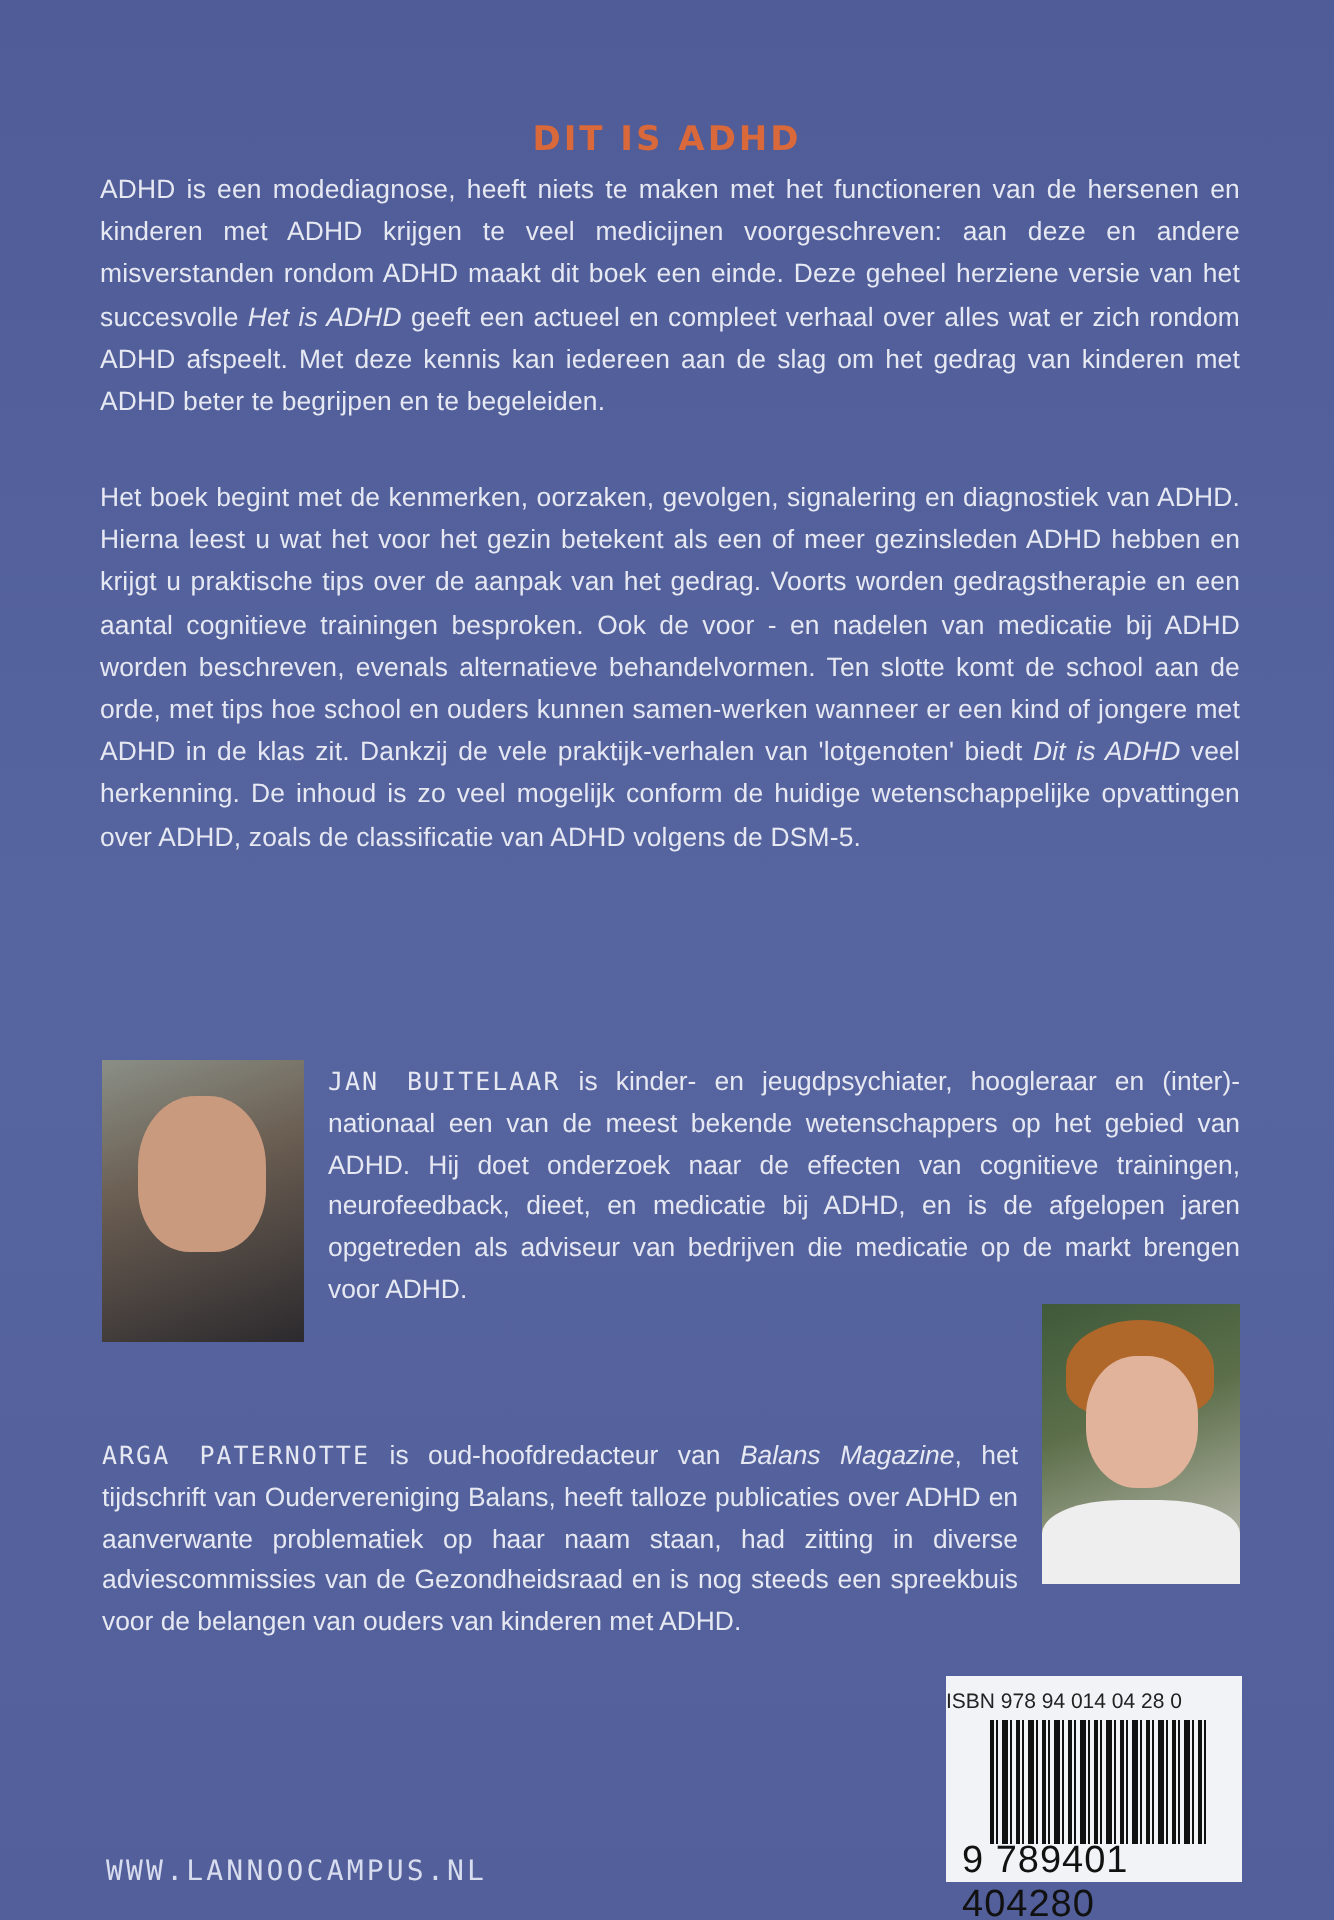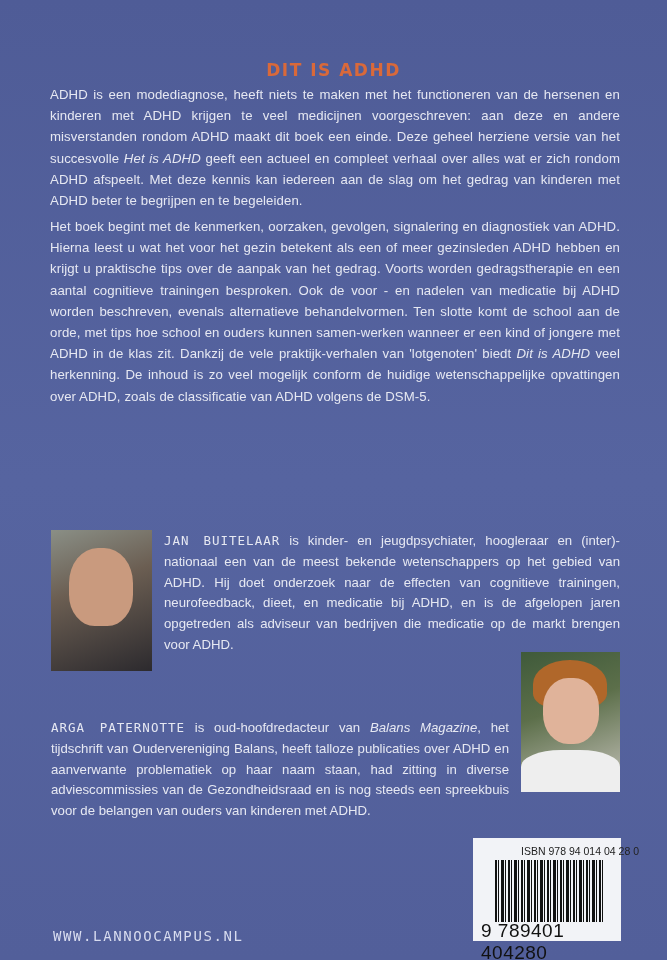--- a/index.html
+++ b/index.html
@@ -19,21 +19,21 @@
     color:#d9693a; font-weight:bold; font-size:17px; letter-spacing:1.5px;
     font-family:"DejaVu Sans", sans-serif;
   }
   .para {
     position:absolute; left:50px; width:570px;
     font-size:13.2px; line-height:21.2px; text-align:justify;
     font-family:Liberation Sans, sans-serif;
     letter-spacing:0.1px;
   }
   .p1 { top:84px; }
-  .p2 { top:216px; }
+  .p2 { top:238px; }
   .p3 { top:403px; }
   .photo {
     position:absolute; background:#3a3a3a; overflow:hidden;
   }
   .photo1 { left:51px; top:530px; width:101px; height:141px;
     background:linear-gradient(160deg,#8a8f86 0%,#6b5e52 40%,#2c2a2e 100%); }
   .photo2 { left:521px; top:652px; width:99px; height:140px;
     background:linear-gradient(160deg,#3f5a3a 0%,#5c6f4a 40%,#c8c4bd 100%); }
   .face1 { position:absolute; left:18px; top:18px; width:64px; height:78px;
     border-radius:45% 45% 40% 40%; background:#c99a7e; }
@@ -51,21 +51,21 @@
   .bio2 { left:51px; top:718px; width:458px; }
   .name {
     font-weight:normal; letter-spacing:1px; font-size:12.5px;
     font-family:"DejaVu Sans Mono", monospace;
   }
   .barcode {
     position:absolute; left:473px; top:838px; width:148px; height:103px;
     background:#f2f3f7;
   }
   .isbn-label {
-    position:absolute; top:7px; left:0; width:166px; text-align:right;
+    position:absolute; top:7px; left:0; width:122px; text-align:left;
     color:#222; font-size:10.5px; font-family:"Liberation Sans", sans-serif;
   }
   .bars {
     position:absolute; left:22px; top:22px; width:110px; height:62px;
     background:repeating-linear-gradient(90deg,#111 0 2px,#f2f3f7 2px 3px,#111 3px 4px,#f2f3f7 4px 6px,#111 6px 9px,#f2f3f7 9px 10px,#111 10px 11px,#f2f3f7 11px 13px);
   }
   .isbn-digits {
     position:absolute; top:82px; left:8px; width:134px;
     color:#111; font-size:19px; letter-spacing:0.5px;
     font-family:"Liberation Sans", sans-serif;

